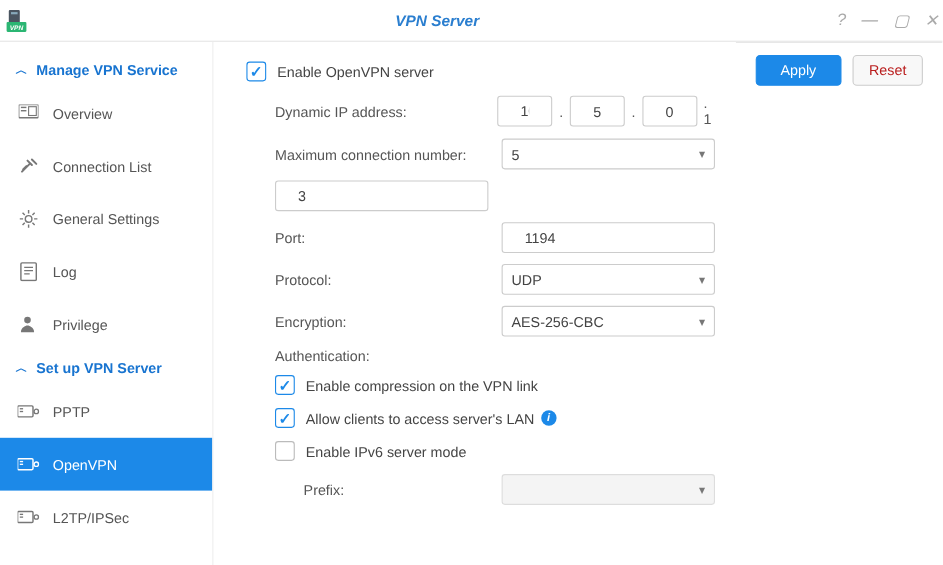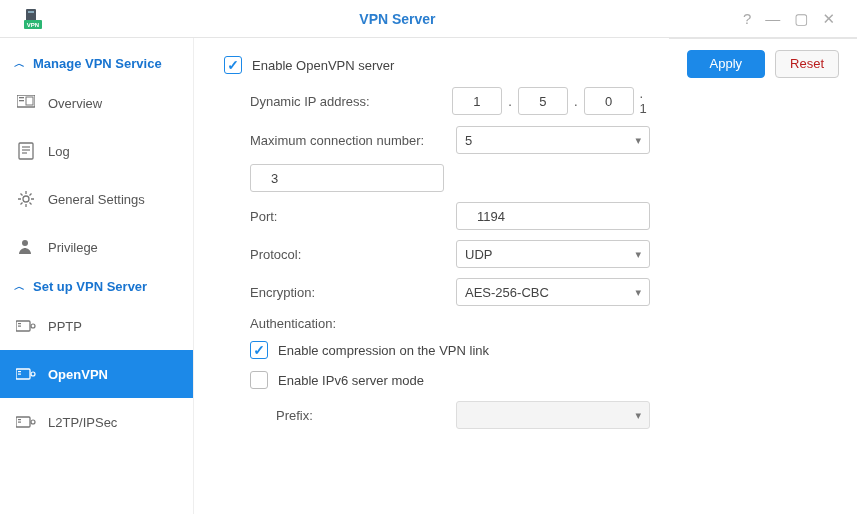--- a/index.html
+++ b/index.html
@@ -1,31 +1,31 @@
 <!DOCTYPE html>
 <html><head>
   <meta charset="utf-8">
   <style>
     * { box-sizing: border-box; margin: 0; padding: 0; font-family: "Segoe UI", Arial, sans-serif; }
     body { width: 857px; height: 514px; background: #fff; display: flex; flex-direction: column; font-size: 13px; color: #444; }
     
-    .titlebar { height: 38px; display: flex; align-items: center; padding: 0 22px; border-bottom: 1px solid #e5e5e5; }
+    .titlebar { height: 38px; display: flex; align-items: center; padding: 0 4px; border-bottom: 1px solid #e5e5e5; font-style: italic; }
     .app-icon { width: 22px; height: 22px; margin-right: 8px; }
     .titlebar-title { flex: 1; text-align: center; color: #2a7ecf; font-weight: 600; font-size: 14px; }
     .win-controls { display: flex; gap: 14px; color: #aaa; }
     .win-btn { cursor: pointer; font-size: 15px; }
     
     .body { flex: 1; display: flex; overflow: hidden; }
     
     .sidebar { width: 228px; border-right: 1px solid #eee; padding-top: 10px; overflow-y: auto; }
     .section-header { display: flex; align-items: center; padding: 8px 14px; color: #1874d0; font-size: 13px; font-weight: 600; cursor: pointer; }
     .section-header .chev { margin-right: 8px; font-size: 11px; }
     .nav-item { display: flex; align-items: center; padding: 14px 14px; cursor: pointer; color: #555; }
     .nav-item .icon { width: 24px; height: 20px; margin-right: 10px; color: #777; display:flex; align-items:center; justify-content:center; }
-    .nav-item.active { background: #1c89e8; color: #fff; font-weight: bold; }
+    .nav-item.active { background: #1c89e8; color: #fff; }
     .nav-item.active .icon { color: #fff; }
     
     .content { flex: 1; padding: 18px 18px 8px 30px; overflow-y: auto; }
     
     .checkbox-row { display: flex; align-items: center; margin-bottom: 12px; }
     .checkbox { width: 18px; height: 18px; border: 1px solid #bbb; border-radius: 3px; margin-right: 10px; display: flex; align-items: center; justify-content: center; cursor: pointer; background:#fff; }
     .checkbox.checked { border-color: #1c89e8; }
     .checkbox.checked::after { content: '✓'; color: #1c89e8; font-size: 14px; font-weight: bold; line-height: 1; }
     
     .form-row { display: flex; align-items: center; margin-bottom: 10px; padding-left: 26px; }
@@ -85,37 +85,45 @@
             <rect x="0" y="0" width="18" height="12" fill="none" stroke="#777" stroke-width="1.3" rx="1"></rect>
             <rect x="2" y="2" width="5" height="1.3" fill="#777"></rect>
             <rect x="2" y="5" width="5" height="1.3" fill="#777"></rect>
             <rect x="9" y="2" width="7" height="8" fill="none" stroke="#777" stroke-width="1"></rect>
           </svg>
         </span>
       <span>Overview</span>
     </div>
     <div class="nav-item">
       <span class="icon">
+          <svg width="18" height="16" viewBox="0 0 18 16">
+            <path d="M3 13 L10 6 M8 3 l4 4 M12 2 l4 4 M7 8 l-3 3" stroke="#777" stroke-width="1.8" fill="none" stroke-linecap="round"></path>
+          </svg>
+        </span>
+      <span>Connection List</span>
+    </div>
+    <div class="nav-item">
+      <span class="icon">
+          <svg width="18" height="18" viewBox="0 0 18 18">
+            <circle cx="9" cy="9" r="3" fill="none" stroke="#777" stroke-width="1.3"></circle>
+            <path d="M9 1v3M9 14v3M1 9h3M14 9h3M3.5 3.5l2 2M12.5 12.5l2 2M14.5 3.5l-2 2M5.5 12.5l-2 2" stroke="#777" stroke-width="1.3"></path>
+          </svg>
+        </span>
+      <span>General Settings</span>
+    </div>
+    <div class="nav-item">
+      <span class="icon">
           <svg width="16" height="18" viewBox="0 0 16 18">
             <rect x="1" y="1" width="14" height="16" fill="none" stroke="#777" stroke-width="1.3" rx="1"></rect>
             <line x1="4" y1="5" x2="12" y2="5" stroke="#777" stroke-width="1.2"></line>
             <line x1="4" y1="8" x2="12" y2="8" stroke="#777" stroke-width="1.2"></line>
             <line x1="4" y1="11" x2="9" y2="11" stroke="#777" stroke-width="1.2"></line>
           </svg>
         </span>
       <span>Log</span>
-    </div>
-    <div class="nav-item">
-      <span class="icon">
-          <svg width="18" height="18" viewBox="0 0 18 18">
-            <circle cx="9" cy="9" r="3" fill="none" stroke="#777" stroke-width="1.3"></circle>
-            <path d="M9 1v3M9 14v3M1 9h3M14 9h3M3.5 3.5l2 2M12.5 12.5l2 2M14.5 3.5l-2 2M5.5 12.5l-2 2" stroke="#777" stroke-width="1.3"></path>
-          </svg>
-        </span>
-      <span>General Settings</span>
     </div>
     <div class="nav-item">
       <span class="icon">
           <svg width="18" height="18" viewBox="0 0 18 18">
             <circle cx="8" cy="5" r="3" fill="#777"></circle>
             <path d="M2 16 c0-4 4-6 6-6 s6 2 6 6 z" fill="#777"></path>
           </svg>
         </span>
       <span>Privilege</span>
     </div>
@@ -212,20 +220,25 @@
       <div class="form-row">
         <div class="form-label">Authentication:</div>
       </div>
 
       <div class="options">
         <div class="checkbox-row">
           <div class="checkbox checked"></div>
           <span>Enable compression on the VPN link</span>
         </div>
         <div class="checkbox-row">
+          <div class="checkbox checked"></div>
+          <span>Allow clients to access server's LAN</span>
+          <span class="info-icon">i</span>
+        </div>
+        <div class="checkbox-row">
           <div class="checkbox"></div>
           <span>Enable IPv6 server mode</span>
         </div>
         <div class="form-row" style="padding-left:0;">
           <div class="form-label indent">Prefix:</div>
           <div class="select disabled">
               <span></span>
             </div>
         </div>
 

